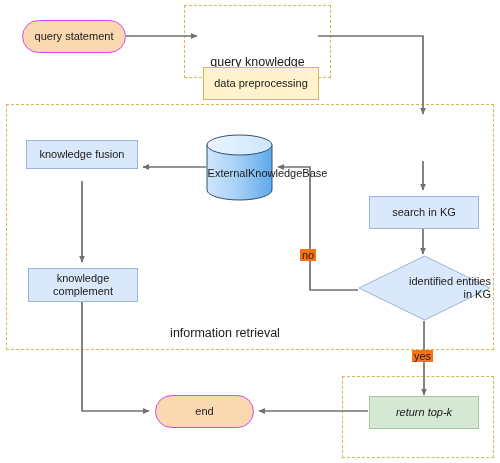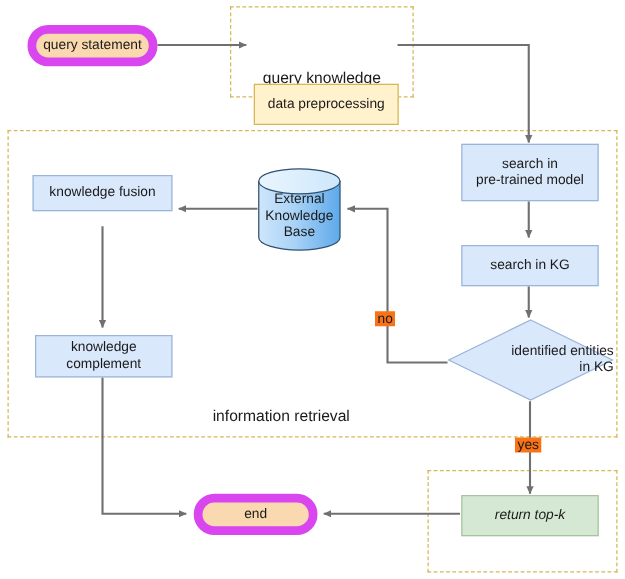--- a/index.html
+++ b/index.html
@@ -56,21 +56,21 @@
     border: 1px solid #d6b656;
     margin-top: 47px;
   }
   .rect-green {
     background: #d5e8d4;
     border: 1px solid #a7c49f;
     font-style: italic;
   }
   .oval-orange {
     background: #fad9b0;
-    border: 7px solid #d946ef;
+    border: 1px solid #d946ef;
     border-radius: 999px;
   }
   .diamond-wrap {
     position: absolute;
   }
   .diamond-wrap svg {
     position: absolute;
     left: 0; top: 0;
   }
   .diamond-label {
@@ -170,45 +170,41 @@
   </svg>
 
   <div class="node oval-orange" style="left:22px; top:20px; width:104px; height:33px;">
     <span>query statement</span>
   </div>
 
   <div class="node rect-yellow" style="left:203px; top:20px; width:116px; height:33px;">
     <span>data preprocessing</span>
   </div>
 
-  <div class="node rect-blue" style="left:369px; top:115px; width:110px; height:46px; flex-direction:column;">
-    <span>search in</span>
-    <span>pre-trained model</span>
-  </div>
 
   <div class="node rect-blue" style="left:369px; top:196px; width:110px; height:33px;">
     <span>search in KG</span>
   </div>
 
   <div class="diamond-wrap" style="left:358px; top:255px; width:133px; height:66px;">
     <svg width="133" height="66" viewBox="0 0 133 66" xmlns="http://www.w3.org/2000/svg">
       <polygon points="66.5,1 132,33 66.5,65 1,33" fill="#dae8fc" stroke="#9ab5d9" stroke-width="1"></polygon>
     </svg>
     <div class="diamond-label" style="flex-direction:column;align-items:flex-end;">
       <span>identified entities</span>
       <span>in KG</span>
     </div>
   </div>
 
   <div class="cyl-wrap" style="left:206px; top:134px; width:67px; height:67px;">
     <svg width="67" height="67" viewBox="0 0 67 67" xmlns="http://www.w3.org/2000/svg">
       <path d="M1,11 L1,56 A32.5,10 0 0 0 66,56 L66,11 Z" fill="url(#cylGrad)" stroke="#30506e" stroke-width="1"></path>
       <ellipse cx="33.5" cy="11" rx="32.5" ry="10" fill="url(#cylTopGrad)" stroke="#30506e" stroke-width="1"></ellipse>
     </svg>
-    <div class="cyl-label" style="flex-direction:column;">
+    <div class="cyl-label" style="flex-direction:row;margin-left:28px;">
       <span>External</span>
       <span>Knowledge</span>
       <span>Base</span>
     </div>
   </div>
 
   <div class="node rect-blue" style="left:26px; top:140px; width:112px; height:29px;">
     <span>knowledge fusion</span>
   </div>
 

